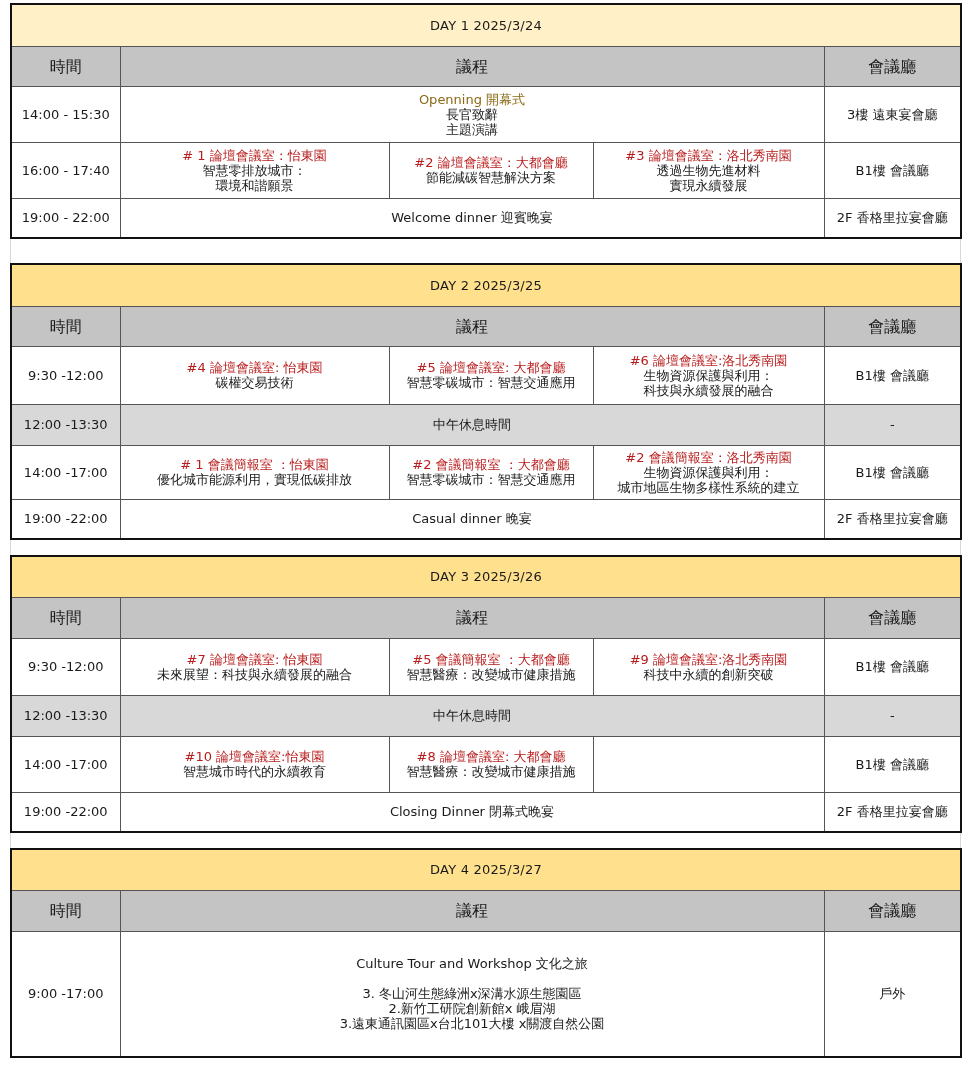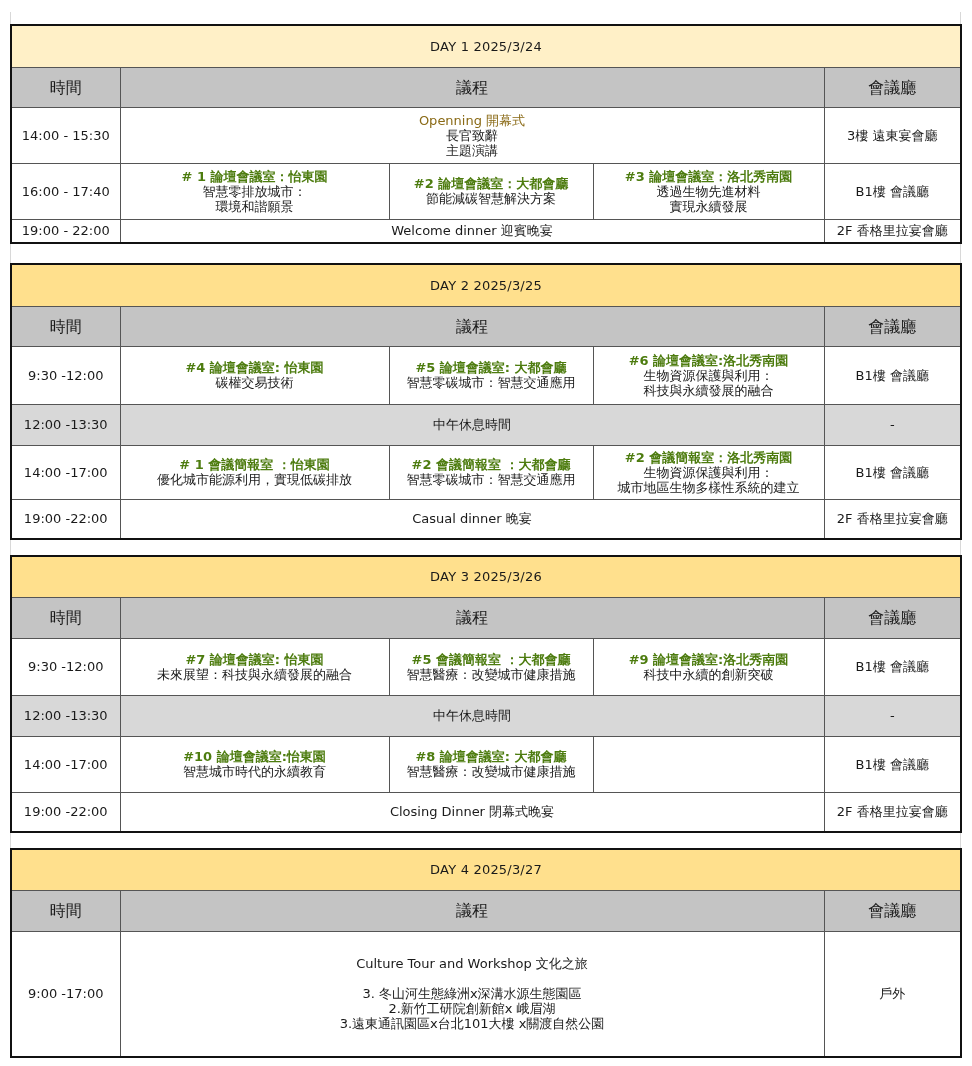--- a/index.html
+++ b/index.html
@@ -29,31 +29,31 @@
   col.c-time { width: 109px; }
   col.c-s1 { width: 269px; }
   col.c-s2 { width: 204px; }
   col.c-s3 { width: 231px; }
   col.c-venue { width: 137px; }
   tr.dayhead td { font-size: 13px; letter-spacing: 0.2px; border-bottom: 1px solid #555; }
   .day1 tr.dayhead td { background: #fff0c7; }
   .dayN tr.dayhead td { background: #ffe08d; }
   tr.colhead td { background: #c4c4c4; font-size: 16px; }
   tr.lunch td { background: #d8d8d8; }
-  .gold { color: #4d7c0f; font-weight: bold; display: block; }
+  .gold { color: #b91c1c; font-weight: normal; display: block; }
   .gold-plain { color: #8a6a16; display: block; }
   .line { display: block; }
   .spacer { display: block; height: 15px; }
 </style>
 </head>
 <body>
 
 <div class="gutter"></div>
 
-<table class="day day1" style="top:24px;">
+<table class="day day1" style="top:3px;">
   <colgroup>
       <col class="c-time">
       <col class="c-s1">
       <col class="c-s2">
       <col class="c-s3">
       <col class="c-venue">
     </colgroup>
   <tbody>
       <tr class="dayhead" style="height:42px;">
     <td colspan="5">DAY 1   2025/3/24</td>
@@ -83,21 +83,21 @@
       <span class="gold">#2 論壇會議室：大都會廳</span>
       <span class="line">節能減碳智慧解決方案</span>
     </td>
     <td>
       <span class="gold">#3 論壇會議室：洛北秀南園</span>
       <span class="line">透過生物先進材料</span>
       <span class="line">實現永續發展</span>
     </td>
     <td>B1樓 會議廳</td>
   </tr>
-  <tr style="height:24px;">
+  <tr style="height:40px;">
     <td>19:00 - 22:00</td>
     <td colspan="3">Welcome dinner 迎賓晚宴</td>
     <td>2F 香格里拉宴會廳</td>
   </tr>
 </tbody>
   </table>
 
 <table class="day dayN" style="top:263px;">
   <colgroup>
       <col class="c-time">

